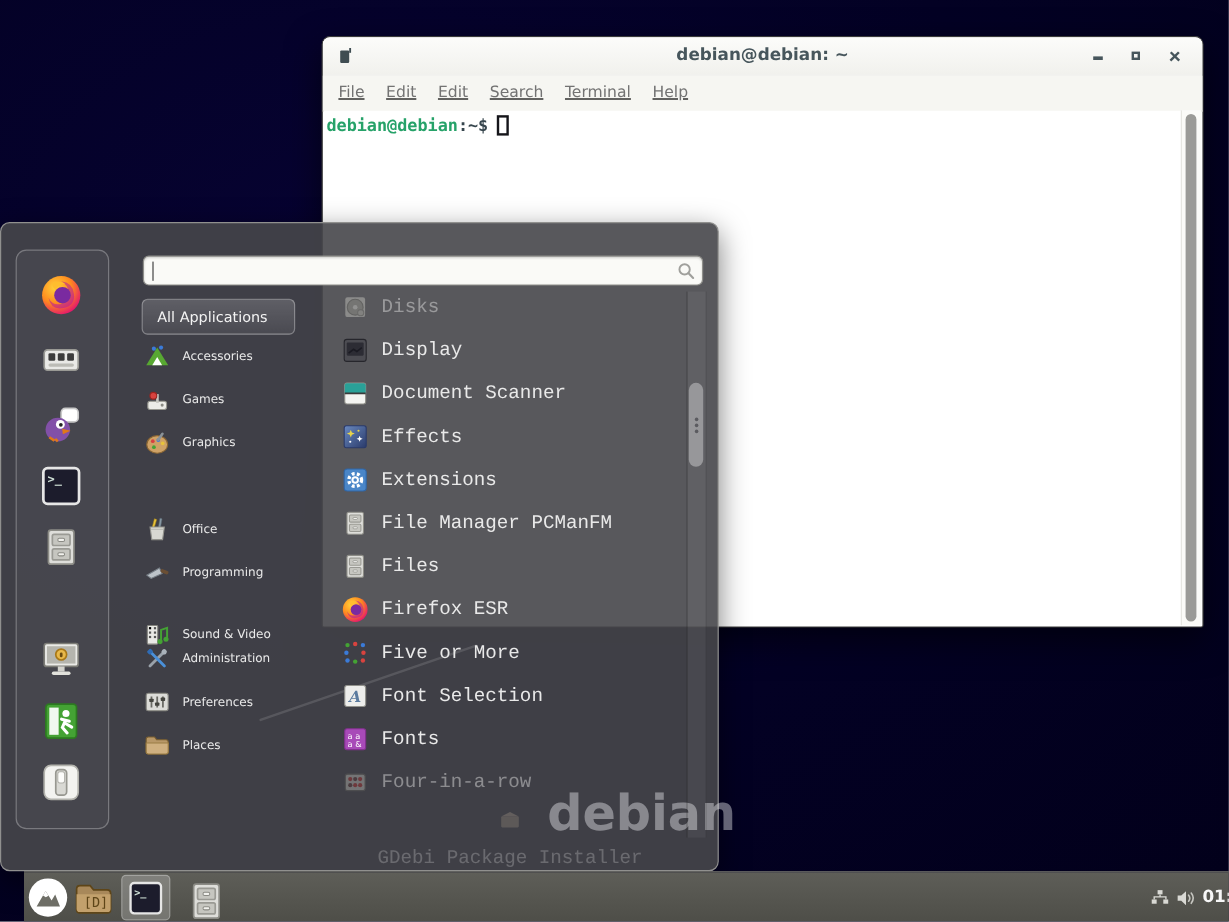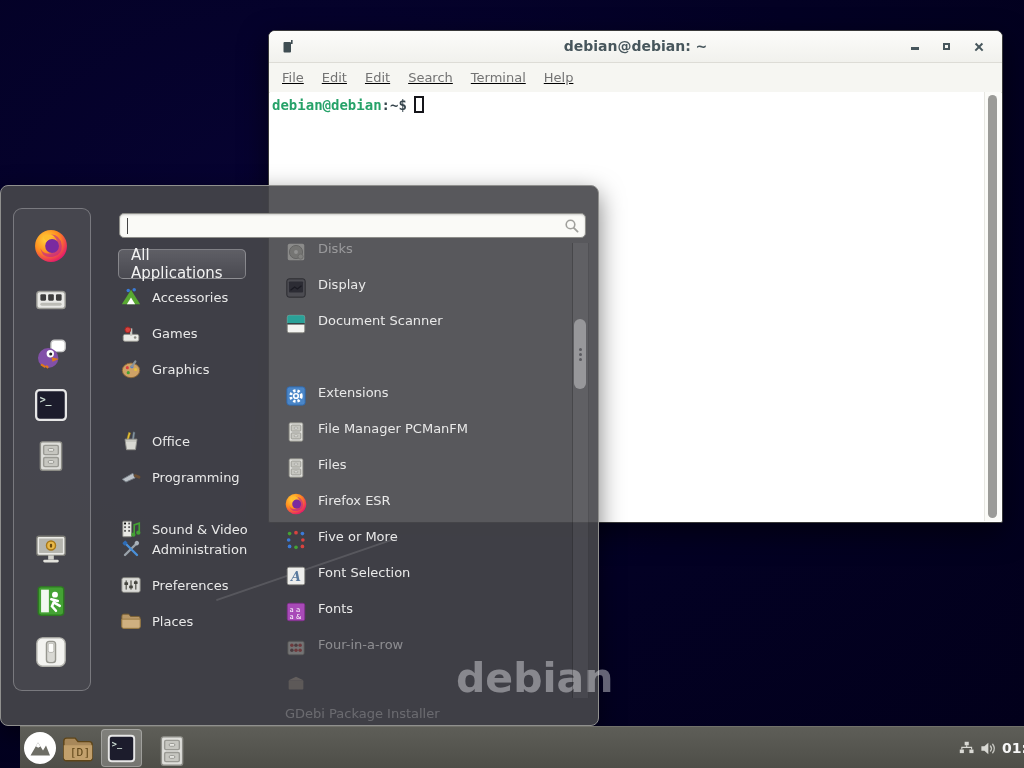--- a/index.html
+++ b/index.html
@@ -46,23 +46,23 @@
                background:#fafaf7;border:1px solid #8e8e8a;border-radius:5px;
                box-shadow:inset 0 1px 2px rgba(0,0,0,.18);}
   .menu-search input{position:absolute;left:6px;top:2px;width:430px;height:19px;border:none;outline:none;
                background:transparent;font-size:13px;color:#222;padding:0;caret-color:#222;}
   .search-caret{position:absolute;left:7px;top:4px;width:1px;height:16px;background:#444;}
   .search-glass{position:absolute;right:5px;top:4px;width:16px;height:16px;opacity:.62;}
   .all-apps-btn{position:absolute;left:117px;top:63px;width:128px;height:30px;box-sizing:border-box;
                 display:flex;align-items:center;padding-left:12px;
                 background:linear-gradient(rgba(255,255,255,.17),rgba(255,255,255,.06));
                 border:1px solid rgba(255,255,255,.3);border-radius:5px;
-                font-size:15px;color:#f3f3f3;}
-  .cat-row{position:absolute;left:119px;width:158px;height:30px;display:flex;align-items:center;gap:10px;font-size:13px;}
-  .app-row{position:absolute;left:284px;width:280px;height:30px;display:flex;gap:11px;font-size:13px;}
+                font-size:12px;color:#f3f3f3;}
+  .cat-row{position:absolute;left:119px;width:158px;height:30px;display:flex;align-items:center;gap:10px;font-size:10px;}
+  .app-row{position:absolute;left:284px;width:280px;height:30px;display:flex;align-items:center;gap:11px;font-size:16px;font-family:Liberation Mono, monospace;}
   .dim45{opacity:.45;} .dim25{opacity:.25;flex-direction:column;}
   .ic22{width:22px;height:22px;flex:none;}
   .list-scroll{position:absolute;left:571px;top:57px;width:15px;height:455px;
                background:rgba(255,255,255,.05);border-left:1px solid rgba(0,0,0,.25);border-right:1px solid rgba(0,0,0,.15);}
   .list-thumb{position:absolute;left:1px;top:76px;width:12px;height:70px;background:#97979a;border-radius:6px;
               display:flex;flex-direction:column;align-items:center;justify-content:center;gap:2px;}
   .list-thumb i{width:3px;height:3px;border-radius:50%;background:#5b5b60;display:block;}
   .watermark{position:absolute;left:455px;top:468px;font-size:41px;font-weight:bold;
              color:rgba(238,238,244,.42);letter-spacing:0px;}
   .swirl{position:absolute;left:210px;top:382px;width:192px;height:2px;background:rgba(255,255,255,.13);
@@ -447,20 +447,26 @@
         <use href="#sym-display"></use>
       </svg>
       <span>Display</span>
     </div>
   <div class="app-row" style="top:127px">
       <svg class="ic22">
         <use href="#sym-scanner"></use>
       </svg>
       <span>Document Scanner</span>
     </div>
+  <div class="app-row" style="top:163px">
+      <svg class="ic22">
+        <use href="#sym-effects"></use>
+      </svg>
+      <span>Effects</span>
+    </div>
   <div class="app-row" style="top:199px">
       <svg class="ic22">
         <use href="#sym-extensions"></use>
       </svg>
       <span>Extensions</span>
     </div>
   <div class="app-row" style="top:235px">
       <svg class="ic22">
         <use href="#sym-cabinet"></use>
       </svg>

